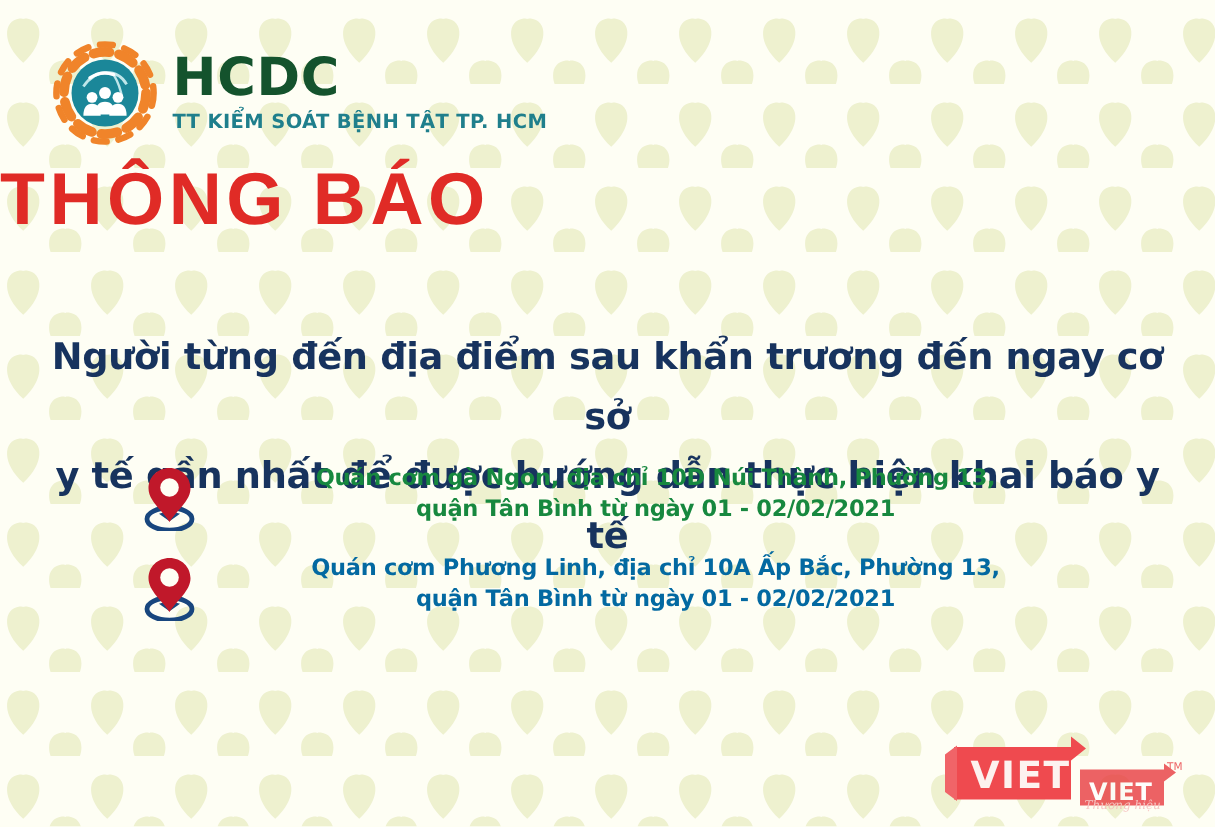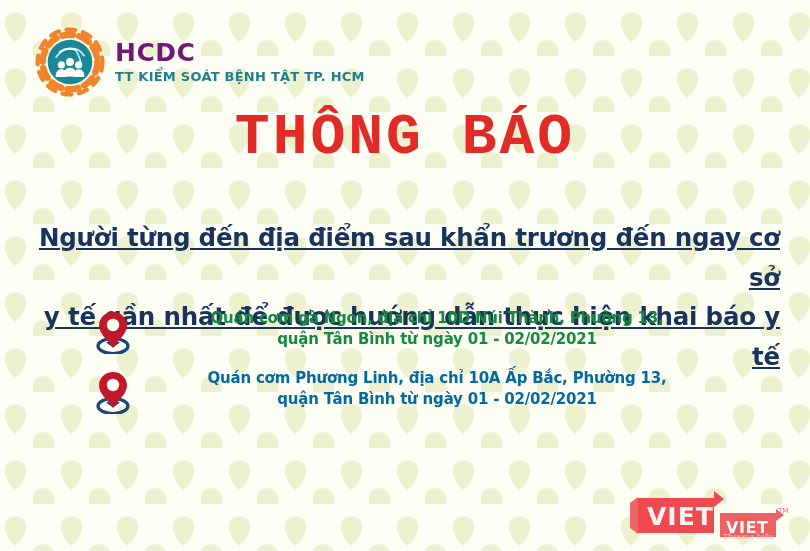--- a/index.html
+++ b/index.html
@@ -48,66 +48,65 @@
   #hcdc-wordmark {
     margin-left: 9px;
     display: flex;
     flex-direction: column;
     align-items: flex-start;
     line-height: 1;
   }
   #hcdc-title {
     font-family: "DejaVu Sans", sans-serif;
     font-weight: bold;
-    font-size: 25px;
+    font-size: 35px;
     letter-spacing: 0.5px;
-    color: #701a75;
+    color: #14532d;
     line-height: 0.95;
   }
   #hcdc-sub {
     margin-top: 5px;
     font-family: "DejaVu Sans", sans-serif;
     font-weight: bold;
     font-size: 13px;
     letter-spacing: 0.25px;
     color: #1f7f8c;
     white-space: nowrap;
   }
 
   
   #headline {
     position: absolute;
     left: 0;
     right: 0;
     top: 108px;
     z-index: 3;
-    text-align: center;
-    font-family: Liberation Mono, monospace;
-    font-weight: bold;
-    font-size: 58px;
+    text-align: left;
+    font-family: Liberation Sans, sans-serif;
+    font-weight: bold;
+    font-size: 49px;
     letter-spacing: 3px;
     color: #e02b26;
     line-height: 1.05;
   }
 
   
   #instruction {
     position: absolute;
     left: 30px;
     right: 30px;
     top: 218px;
     z-index: 3;
-    text-align: right;
+    text-align: center;
     color: #17335e;
     font-family: "DejaVu Sans", sans-serif;
     font-weight: bold;
     font-size: 24.5px;
     line-height: 1.62;
     letter-spacing: -0.2px;
-    text-decoration: underline;
   }
   .instr-line { display: block; }
 
   
   #locations {
     position: absolute;
     left: 0;
     right: 0;
     top: 308px;
     z-index: 3;

